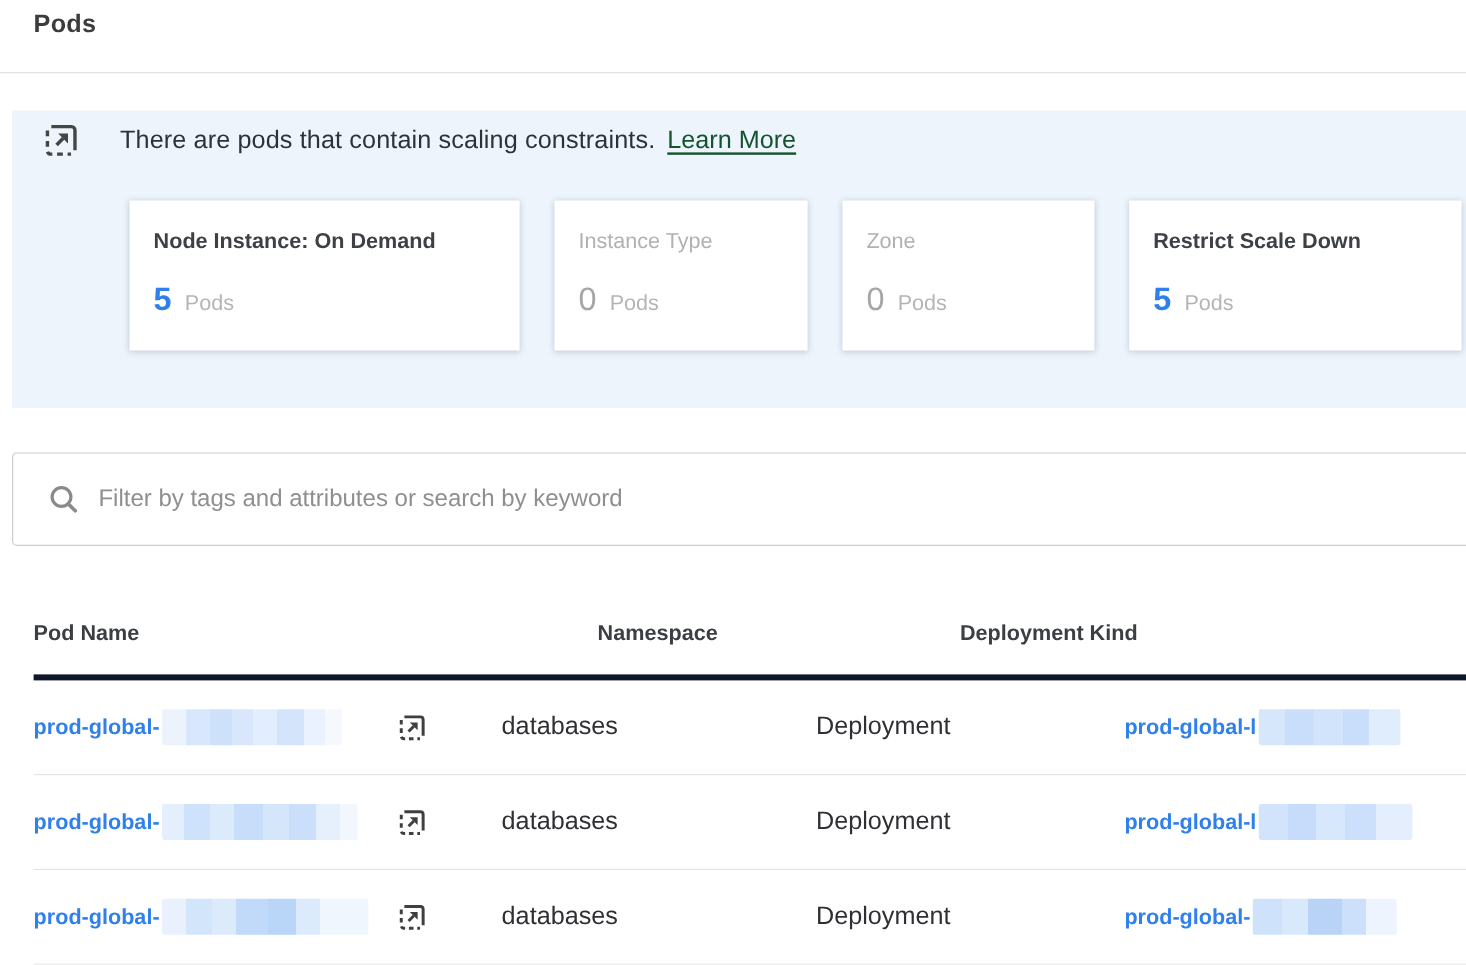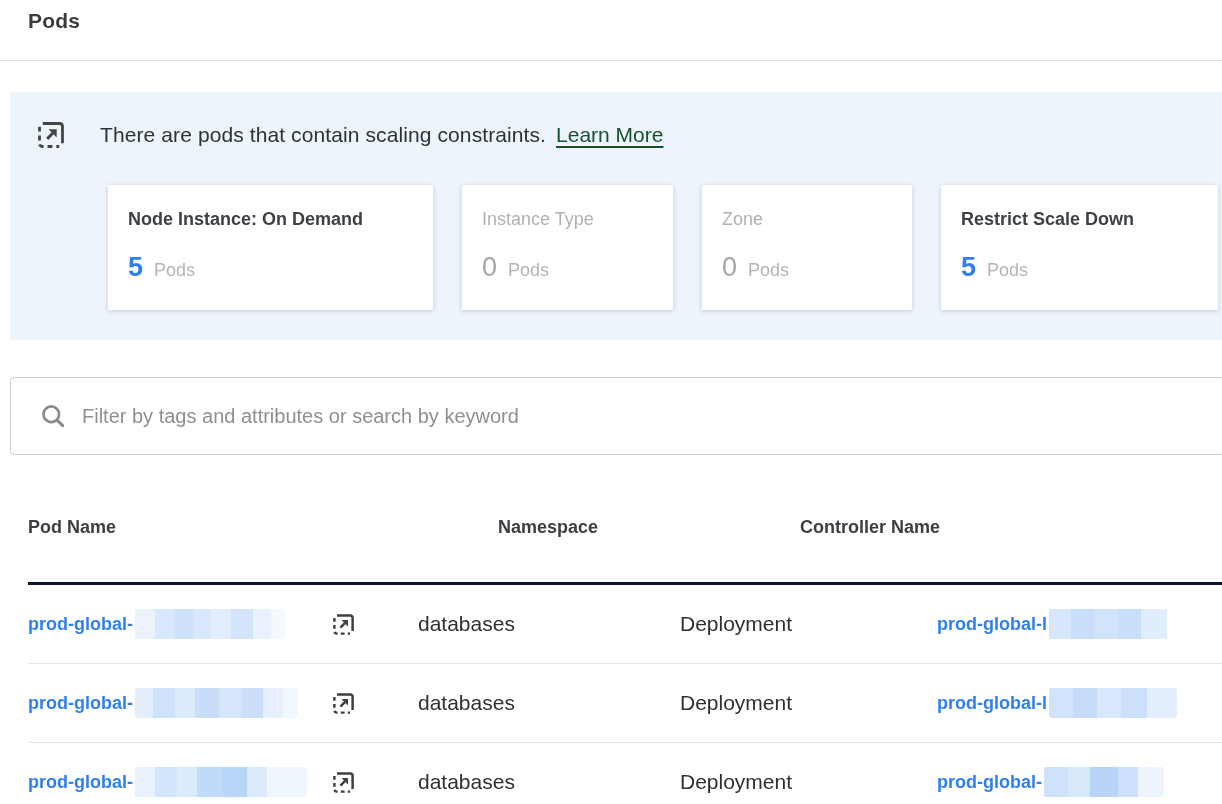--- a/index.html
+++ b/index.html
@@ -14,21 +14,21 @@
   
   .page-header { height: 60px; padding: 9px 0 0 28px; }
   .page-title { font-size: 21px; font-weight: 700; color: #3c3c3c; letter-spacing: 0.2px; }
   .title-divider { height: 1px; background: #e2e2e2; }
 
   
   .banner {
     margin: 31px 0 0 10px;
     height: 248px;
     background: #edf4fc;
-    padding: 26px 0 0 24px;
+    padding: 8px 0 0 24px;
   }
   .banner-head { display: flex; align-items: center; }
   .banner-icon { width: 34px; height: 34px; flex: 0 0 34px; }
   .banner-msg { margin-left: 32px; font-size: 21px; color: #2d3237; letter-spacing: 0.1px; }
   .banner-link {
     margin-left: 10px; font-size: 21px; color: #14532d;
     text-decoration: underline; text-underline-offset: 4px; cursor: pointer;
   }
   .cards { display: flex; margin: 33px 0 0 74px; gap: 29px; }
   .card {
@@ -61,22 +61,22 @@
 
   
   .pods-table { margin-left: 28px; }
   .tr {
     display: grid;
     grid-template-columns: 302px 88px 262px 257px 1fr;
     align-items: center;
   }
   .thead {
     align-items: end;
-    padding-top: 62px; padding-bottom: 44px;
-    border-bottom: 3px solid #0f172a;
+    padding-top: 62px; padding-bottom: 24px;
+    border-bottom: 5px solid #0f172a;
     gap: 40px;
   }
   .th { font-size: 18px; font-weight: 600; color: #3b3e42; cursor: pointer; }
   .th-controller { display: flex; align-items: center; gap: 14px; }
   .sort-arrow { width: 21px; height: 21px; }
   .row { height: 79px; border-bottom: 1px solid #e5e5e5; }
   .cell { font-size: 21px; color: #2f3033; }
   .link { font-size: 18px; font-weight: 600; color: #2f80ed; cursor: pointer; white-space: nowrap; display: inline-flex; align-items: center; }
   .open-icon { width: 27px; height: 27px; cursor: pointer; display: block; }
 
@@ -146,21 +146,21 @@
     <circle cx="10.5" cy="10.5" r="6.7" fill="none" stroke="#8a8a8a" stroke-width="2.3"></circle>
     <path d="M15.4 15.4 L20.3 20.3" fill="none" stroke="#8a8a8a" stroke-width="2.6" stroke-linecap="round"></path>
   </svg>
   <input class="search-input" type="text" placeholder="Filter by tags and attributes or search by keyword" style="">
 </div>
 
 <div class="pods-table">
   <div class="tr thead">
     <div class="th" style="grid-column: 1 / span 2;">Pod Name</div>
     <div class="th">Namespace</div>
-    <div class="th">Controller Name</div>
+    <div class="th">Deployment Kind</div>
   </div>
 
   <div class="tr row">
     <div>
       <a class="link">
           <span>prod-global-</span>
           <span class="redact rd-p1"></span>
         </a>
     </div>
     <div>

